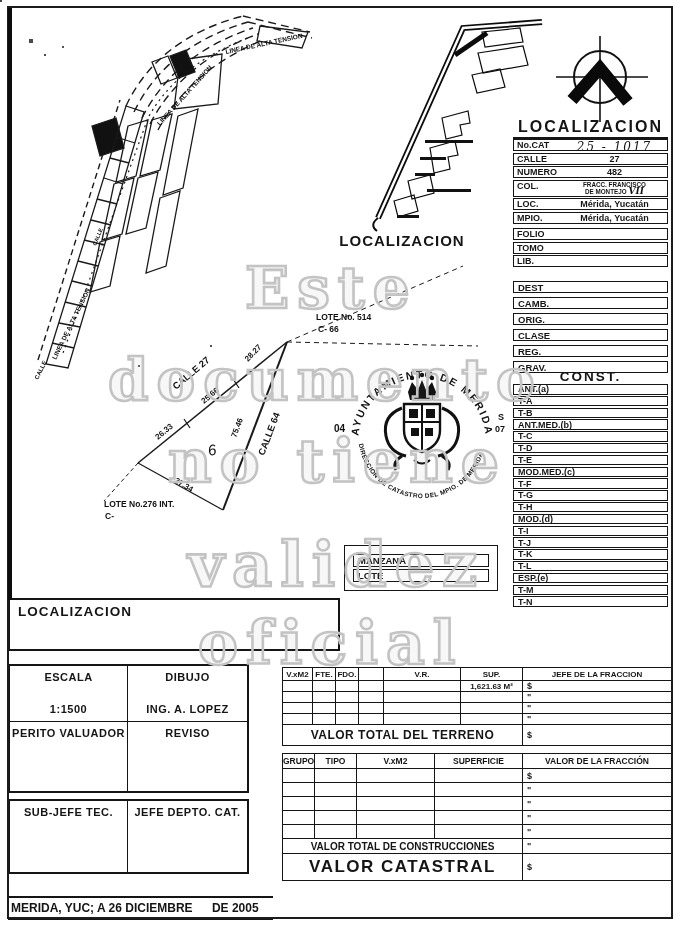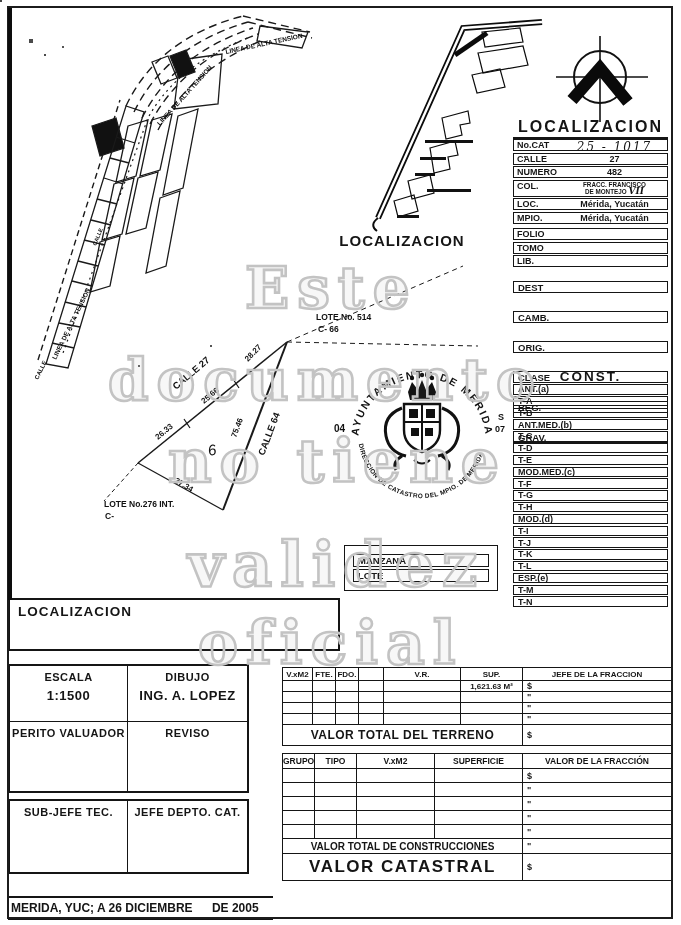--- a/index.html
+++ b/index.html
@@ -21,21 +21,21 @@
         padding:0 3px;font-size:9px;font-weight:700;}
   .lrow .ll{width:48px;}
   .lrow .lv{flex:1;text-align:center;}
   .hand{font-family:"DejaVu Serif",serif;font-style:italic;font-weight:400;font-size:12px;letter-spacing:2px;}
   .colrow{height:15px;}
   .colv{flex:1;text-align:center;font-size:6.3px;line-height:7px;}
   .col-hand{font-family:"DejaVu Serif",serif;font-style:italic;font-size:9px;border-bottom:1px solid #151515;margin-left:2px;}
   .gap-above{margin-top:4px;}
   
   #attr-table{left:513px;top:281px;width:155px;}
-  .arow{border:1.5px solid #151515;height:10px;margin-bottom:18px;padding:0 4px;font-size:9.5px;
+  .arow{border:1.5px solid #151515;height:10px;margin-bottom:4px;padding:0 4px;font-size:9.5px;
         font-weight:700;display:flex;align-items:center;}
   .const-title{left:513px;top:369px;width:155px;text-align:center;font-size:13.5px;font-weight:700;letter-spacing:2px;}
   #const-table{left:513px;top:384px;width:155px;}
   .crow{border:1.5px solid #151515;height:8.5px;margin-bottom:1.3px;padding:0 4px;font-size:9px;
         font-weight:700;display:flex;align-items:center;}
   
   #manzana{left:344px;top:545px;width:136px;border:1px solid #151515;padding:8px;}
   .mrow{border:1.4px solid #151515;height:11px;margin-bottom:2px;padding:0 4px;font-size:9.5px;
         font-weight:700;display:flex;align-items:center;}
   .mrow:last-child{margin-bottom:0;}
@@ -43,21 +43,21 @@
   #prop{left:8px;top:598px;width:328px;height:49px;border:2px solid #151515;}
   #prop .t{font-size:13.5px;font-weight:700;letter-spacing:1px;padding:4px 0 0 8px;}
   
   .grid2{display:grid;border:2px solid #151515;}
   #staff1{left:8px;top:664px;width:237px;grid-template-columns:118px 119px;grid-template-rows:56px 69px;}
   #staff2{left:8px;top:799px;width:237px;grid-template-columns:118px 119px;grid-template-rows:71px;}
   .gcell{border-right:1.5px solid #151515;border-bottom:1.5px solid #151515;text-align:center;}
   .gcell:nth-child(2n){border-right:none;}
   .gcell.last{border-bottom:none;}
   .gcell .h{font-size:11px;font-weight:700;margin-top:5px;letter-spacing:0.5px;}
-  .gcell .v{font-size:13px;font-weight:700;margin-top:5px;letter-spacing:0.5px;}
+  .gcell .v{font-size:11px;font-weight:700;margin-top:20px;letter-spacing:0.5px;}
   
   #datebar{left:8px;top:896px;width:262px;height:20px;border-top:2px solid #151515;border-bottom:2px solid #151515;
            font-size:12px;font-weight:700;line-height:20px;padding-left:3px;}
   #datebar .yr{margin-left:16px;}
   
   table.vt{position:absolute;border-collapse:collapse;table-layout:fixed;}
   table.vt td{border:1.6px solid #151515;overflow:hidden;white-space:nowrap;}
   #terr{left:282px;top:667px;width:389px;}
   #terr td{font-size:8px;font-weight:700;text-align:center;height:9px;padding:0;}
   #terr tr.hd td{height:12px;}

